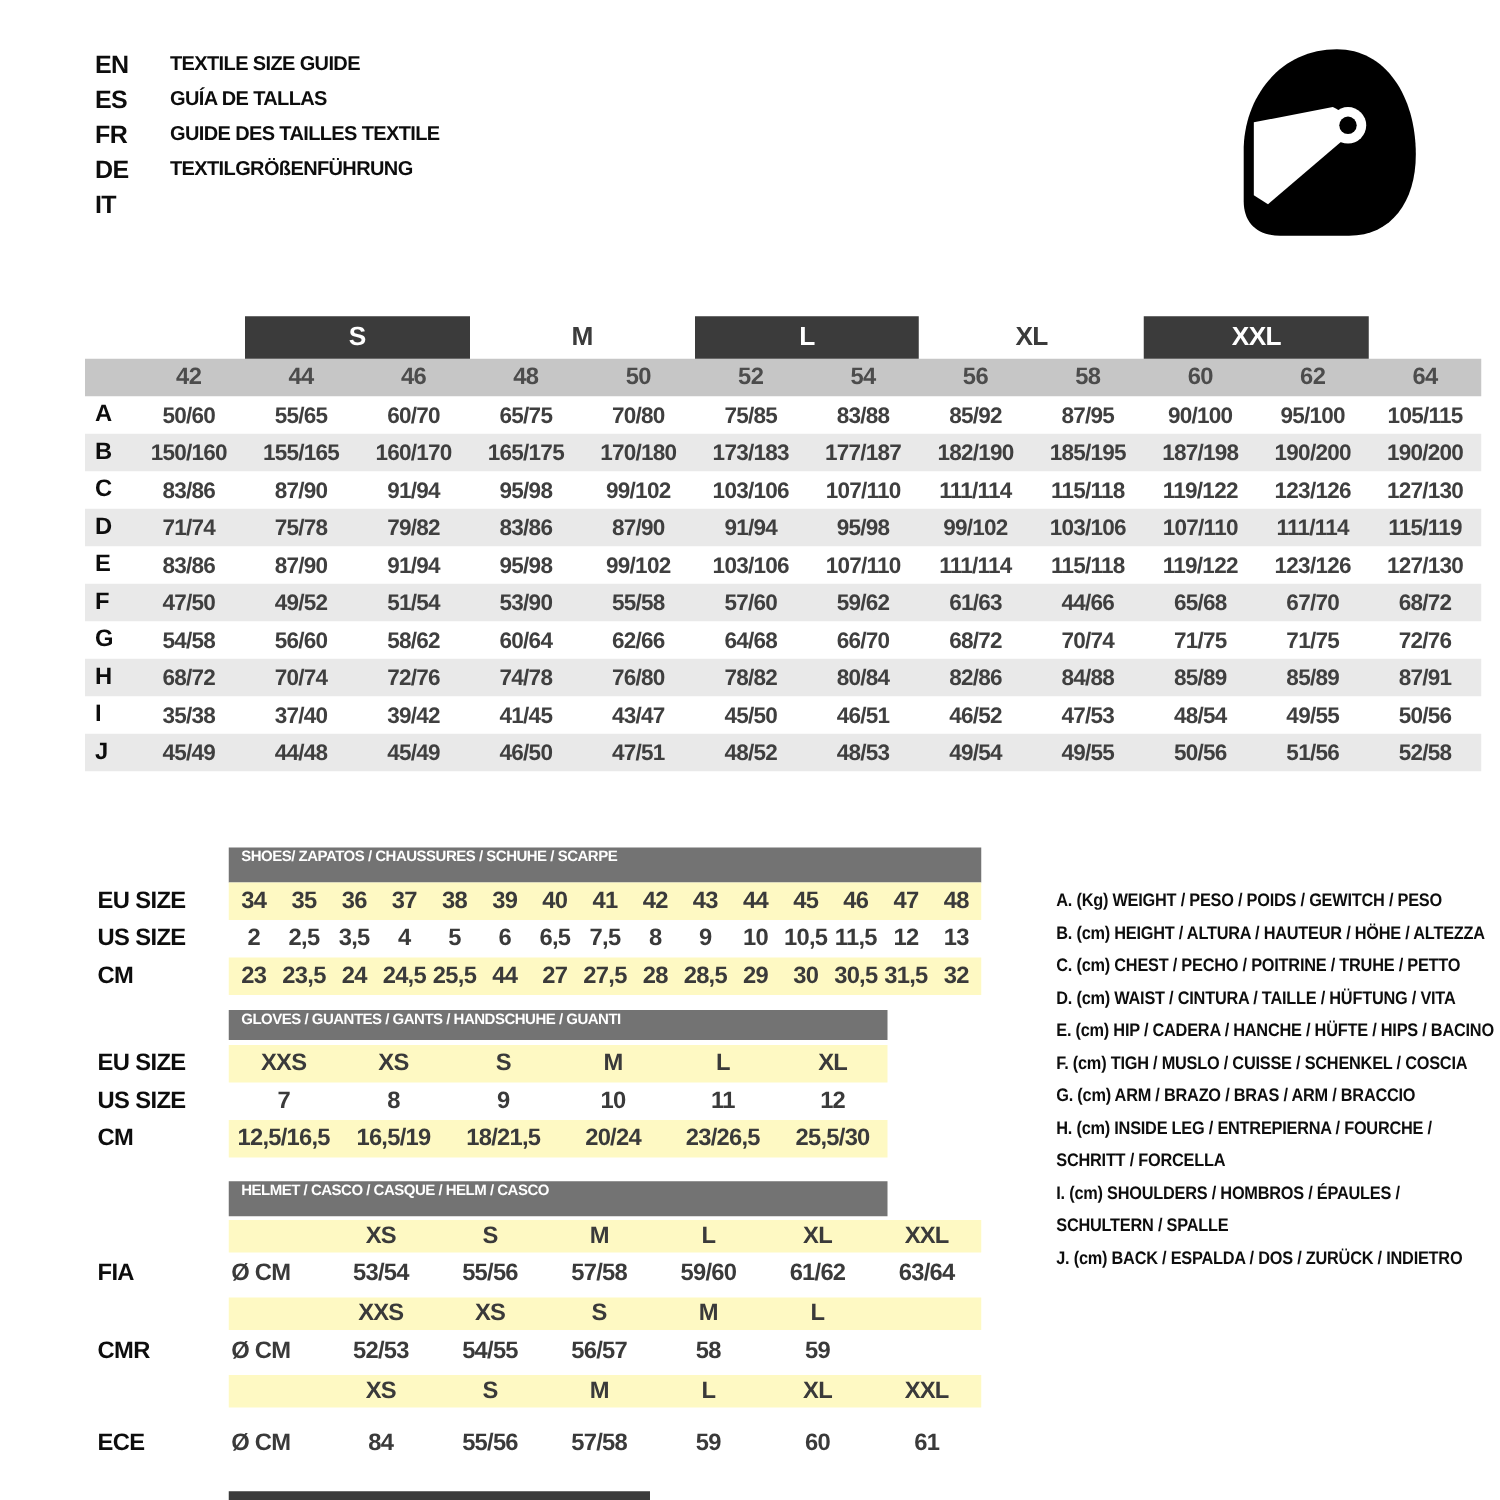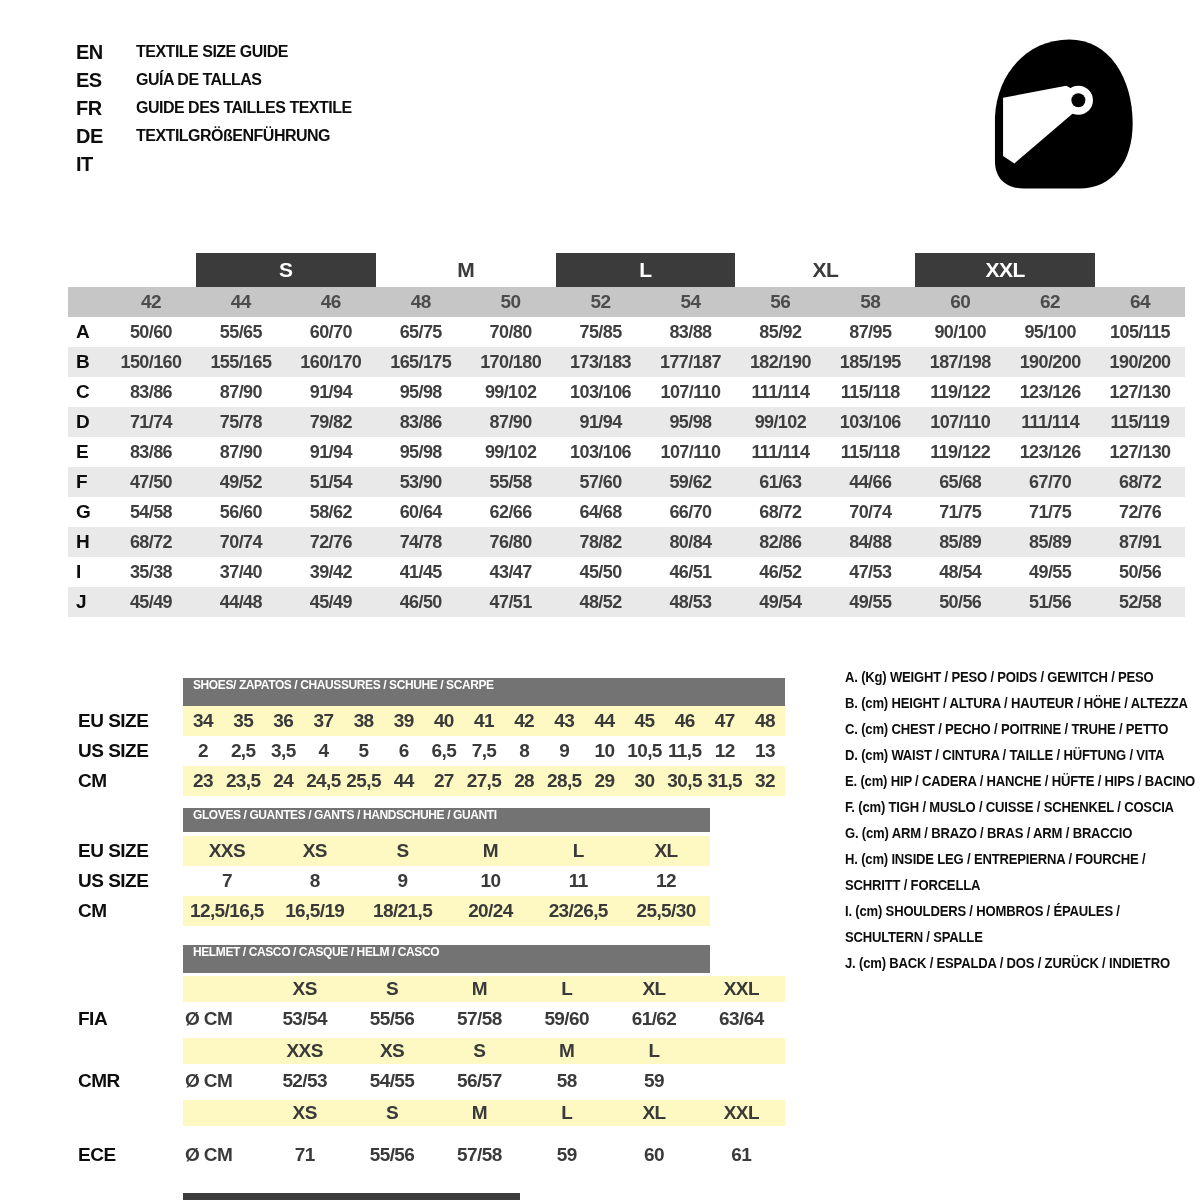--- a/index.html
+++ b/index.html
@@ -66,21 +66,21 @@
   #helmetRows .sub-row:nth-of-type(3){top:1038px;}
   #helmetRows .sub-row:nth-of-type(4){top:1066px;}
   #helmetRows .sub-row:nth-of-type(5){top:1100px;}
   #helmetRows .sub-row:nth-of-type(6){top:1140px;}
   #helmetLabels .side-label:nth-of-type(1){top:1004px;height:30px;}
   #helmetLabels .side-label:nth-of-type(2){top:1066px;height:30px;}
   #helmetLabels .side-label:nth-of-type(3){top:1140px;height:30px;}
   .unit-cell{justify-content:flex-start !important;padding-left:2px;}
 
   
-  .legend{position:absolute;left:845px;top:664px;width:352px;}
+  .legend{position:absolute;left:845px;top:708px;width:352px;}
   .legend-line{font-size:14.5px;line-height:26px;white-space:nowrap;transform:scaleX(0.9);transform-origin:left center;color:#0d0d0d;letter-spacing:-0.2px;}
 
   .bottom-bar{position:absolute;left:183px;top:1193px;width:337px;height:7px;background:#3b3b3b;}
 </style>
 </head>
 <body>
 
 <div class="page">
 
   <div class="lang-block" id="langBlock">
@@ -435,21 +435,21 @@
         <div class="cell"></div>
         <div class="cell">XS</div>
         <div class="cell">S</div>
         <div class="cell">M</div>
         <div class="cell">L</div>
         <div class="cell">XL</div>
         <div class="cell">XXL</div>
       </div>
       <div class="sub-row h-vals">
         <div class="cell unit-cell">Ø CM</div>
-        <div class="cell">71</div>
+        <div class="cell">84</div>
         <div class="cell">55/56</div>
         <div class="cell">57/58</div>
         <div class="cell">59</div>
         <div class="cell">60</div>
         <div class="cell">61</div>
       </div>
     </div>
 
   <div class="legend" id="legend">
       <div class="legend-line">A. (Kg) WEIGHT / PESO / POIDS / GEWITCH / PESO</div>

